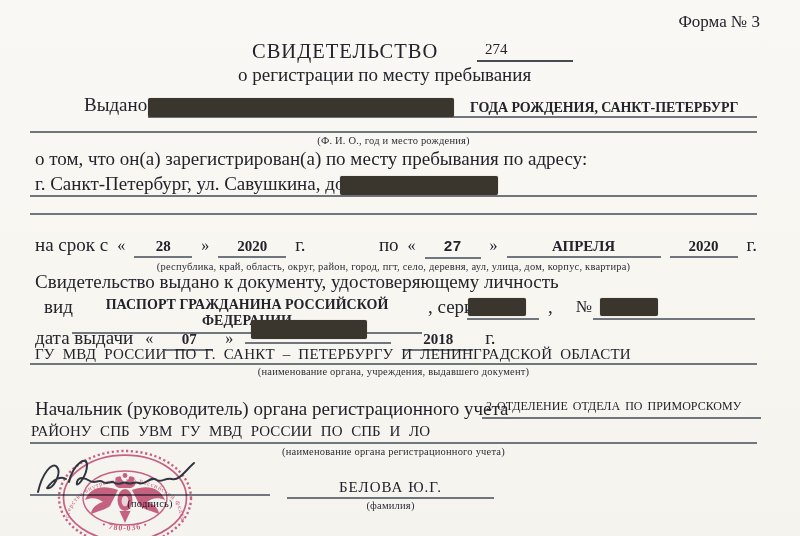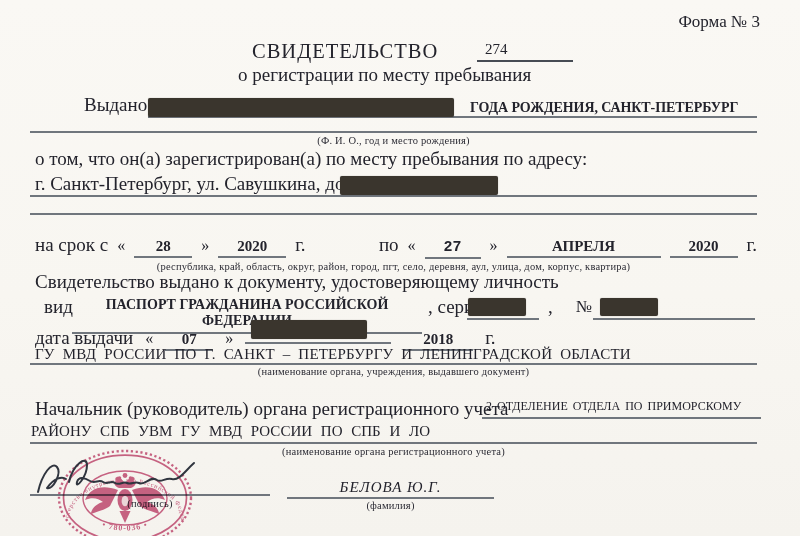--- a/index.html
+++ b/index.html
@@ -97,21 +97,21 @@
 
   <div class="abs body19" style="top:398px; left:35px;">Начальник (руководитель) органа регистрационного учета</div>
   <div class="abs" style="top:399px; left:482px; width:275px; font-size:12px; word-spacing:2px; border-bottom:2px solid #70767d; padding:0 0 3px 4px;">2 ОТДЕЛЕНИЕ ОТДЕЛА ПО ПРИМОРСКОМУ</div>
   <div class="abs" style="top:423px; left:31px; font-size:15px; word-spacing:5px;">РАЙОНУ СПБ УВМ ГУ МВД РОССИИ ПО СПБ И ЛО</div>
   <div class="rule" style="left:30px; top:442px; width:727px;"></div>
   <div class="caption" style="left:30px; top:446px; width:727px;">(наименование органа регистрационного учета)</div>
 
   <div class="rule" style="left:30px; top:494px; width:240px;"></div>
   <div class="caption" style="left:30px; top:498px; width:240px;">(подпись)</div>
 
-  <div class="abs" style="top:479px; left:287px; width:207px; text-align:center; font-size:15px; letter-spacing:1px;font-style:italic;">БЕЛОВА Ю.Г.</div>
+  <div class="abs" style="top:479px; left:287px; width:207px; text-align:center; font-size:15px; letter-spacing:1px;">БЕЛОВА Ю.Г.</div>
   <div class="rule" style="left:287px; top:497px; width:207px;"></div>
   <div class="caption" style="left:287px; top:500px; width:207px;">(фамилия)</div>
 
   <div class="stamp-wrap" style="left:46px; top:440px; width:158px; height:120px;">
     <svg width="158" height="120" viewBox="0 0 158 120" xmlns="http://www.w3.org/2000/svg">
       <g stroke="#c8557c" fill="none">
         <ellipse cx="79" cy="58" rx="66" ry="47" stroke-width="2.4" stroke-dasharray="2.2 2.6"></ellipse>
         <ellipse cx="79" cy="58" rx="61.5" ry="42.8" stroke-width="1.7"></ellipse>
         <ellipse cx="79" cy="58" rx="42" ry="27" stroke-width="1.4"></ellipse>
       </g>

